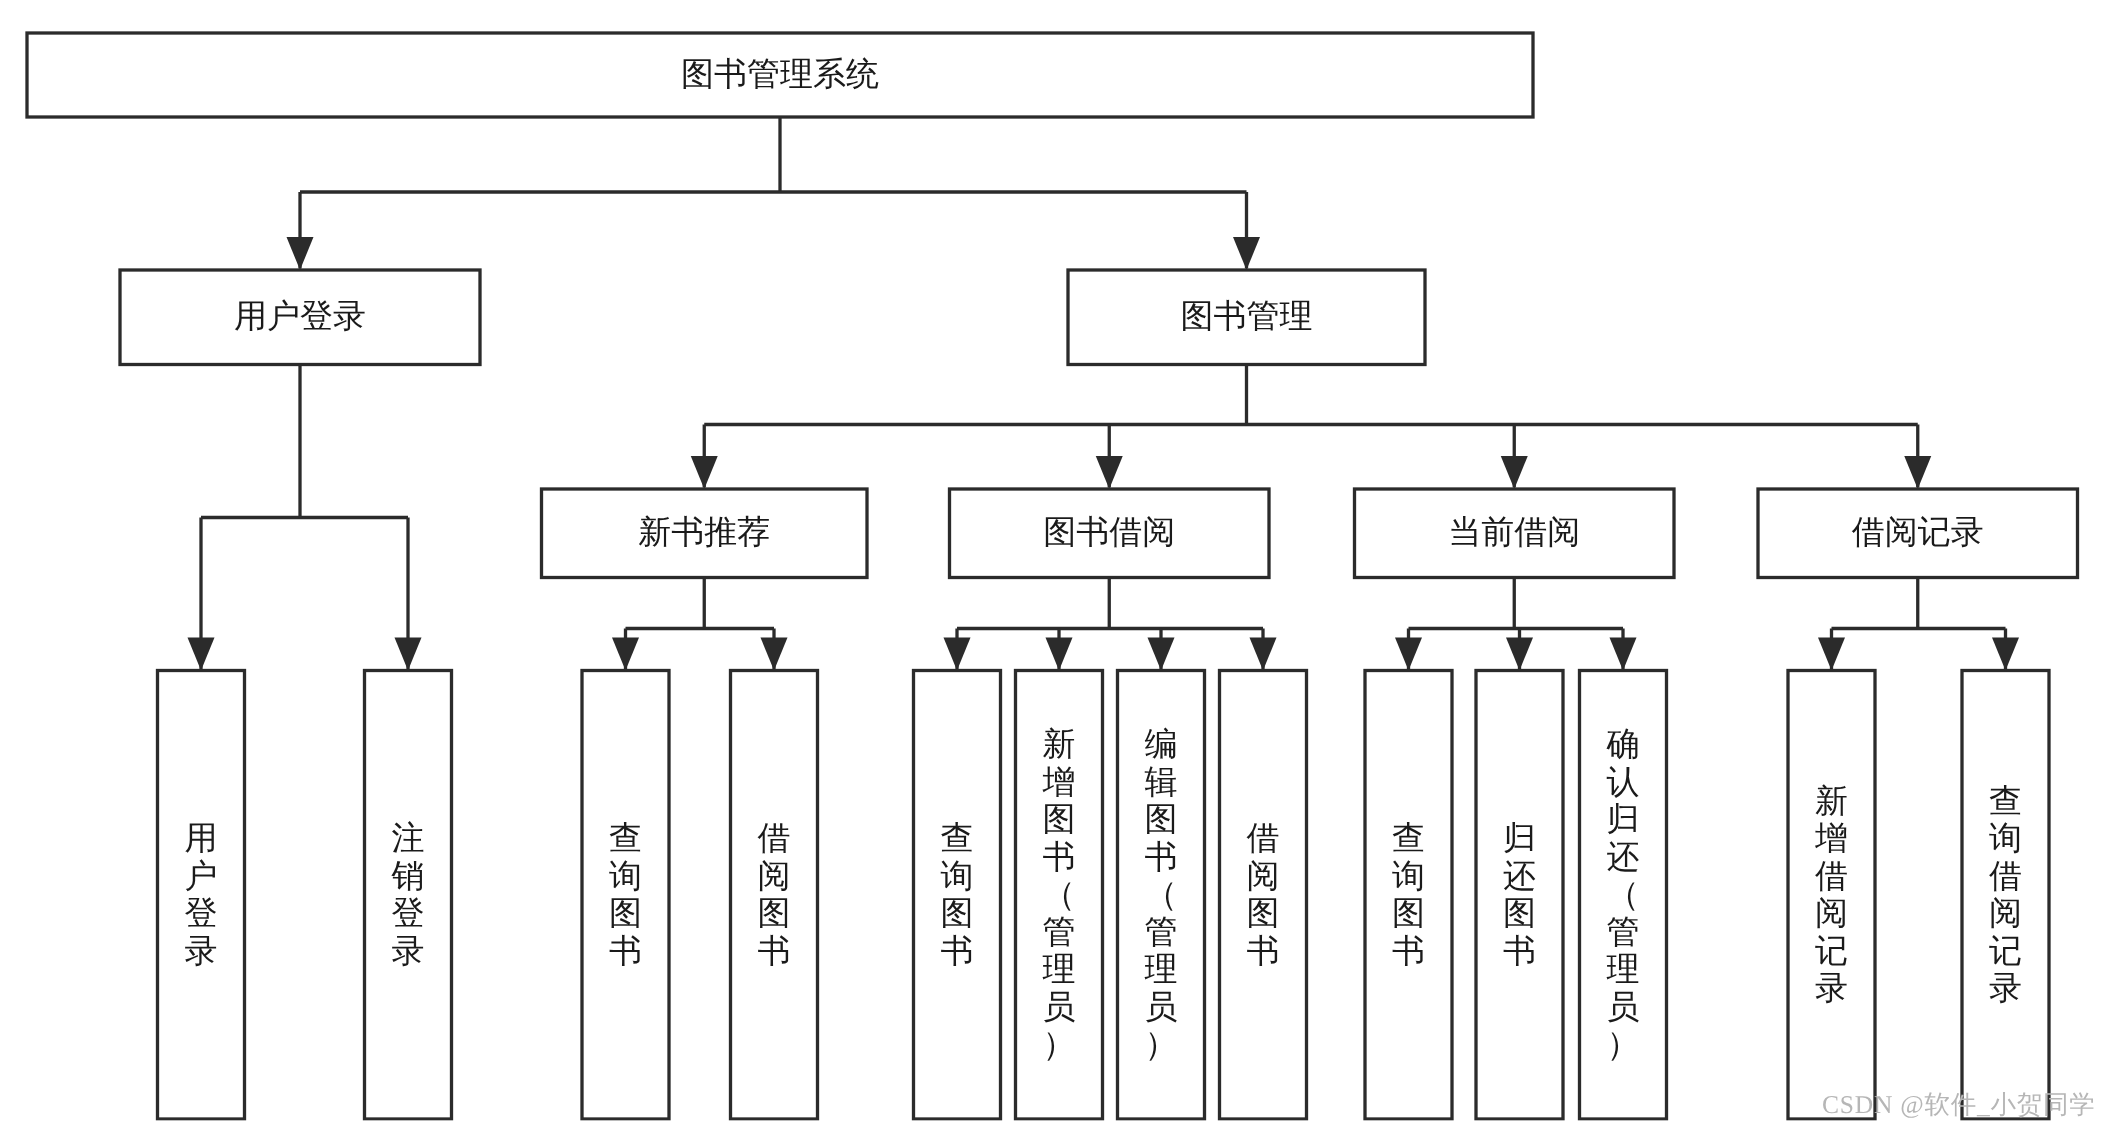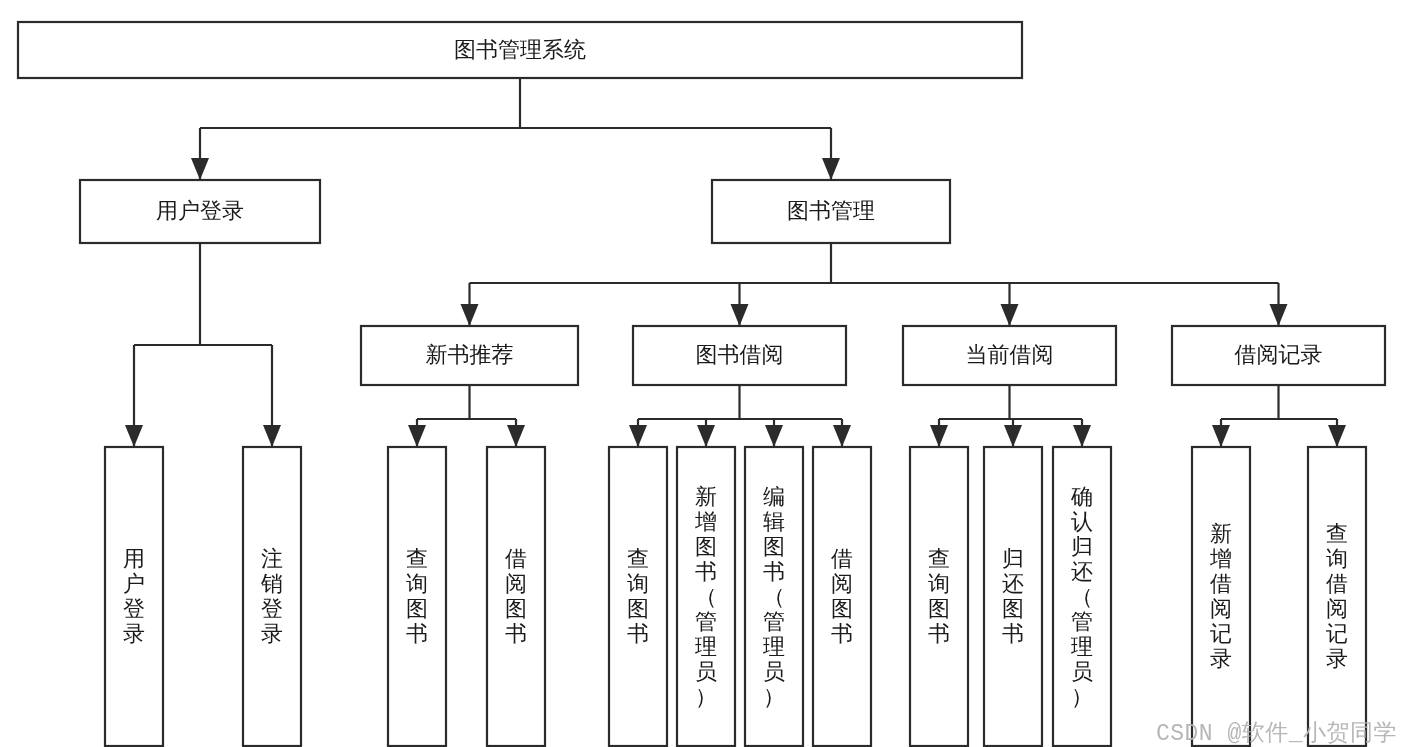--- a/index.html
+++ b/index.html
@@ -52,22 +52,22 @@
     stroke-linecap: butt;
   }
   .arrow-head {
     fill: #2b2b2b;
     stroke: none;
   }
   .watermark {
     position: absolute;
     right: 8px;
     bottom: 6px;
-    font-family: Liberation Mono, monospace;
-    font-size: 23px;
+    font-family: Liberation Serif, serif;
+    font-size: 17px;
     color: #b6b6b6;
     white-space: nowrap;
     letter-spacing: 0.5px;
     user-select: none;
   }
 </style>
 </head>
 <body>
 
 <div id="diagram-root">

